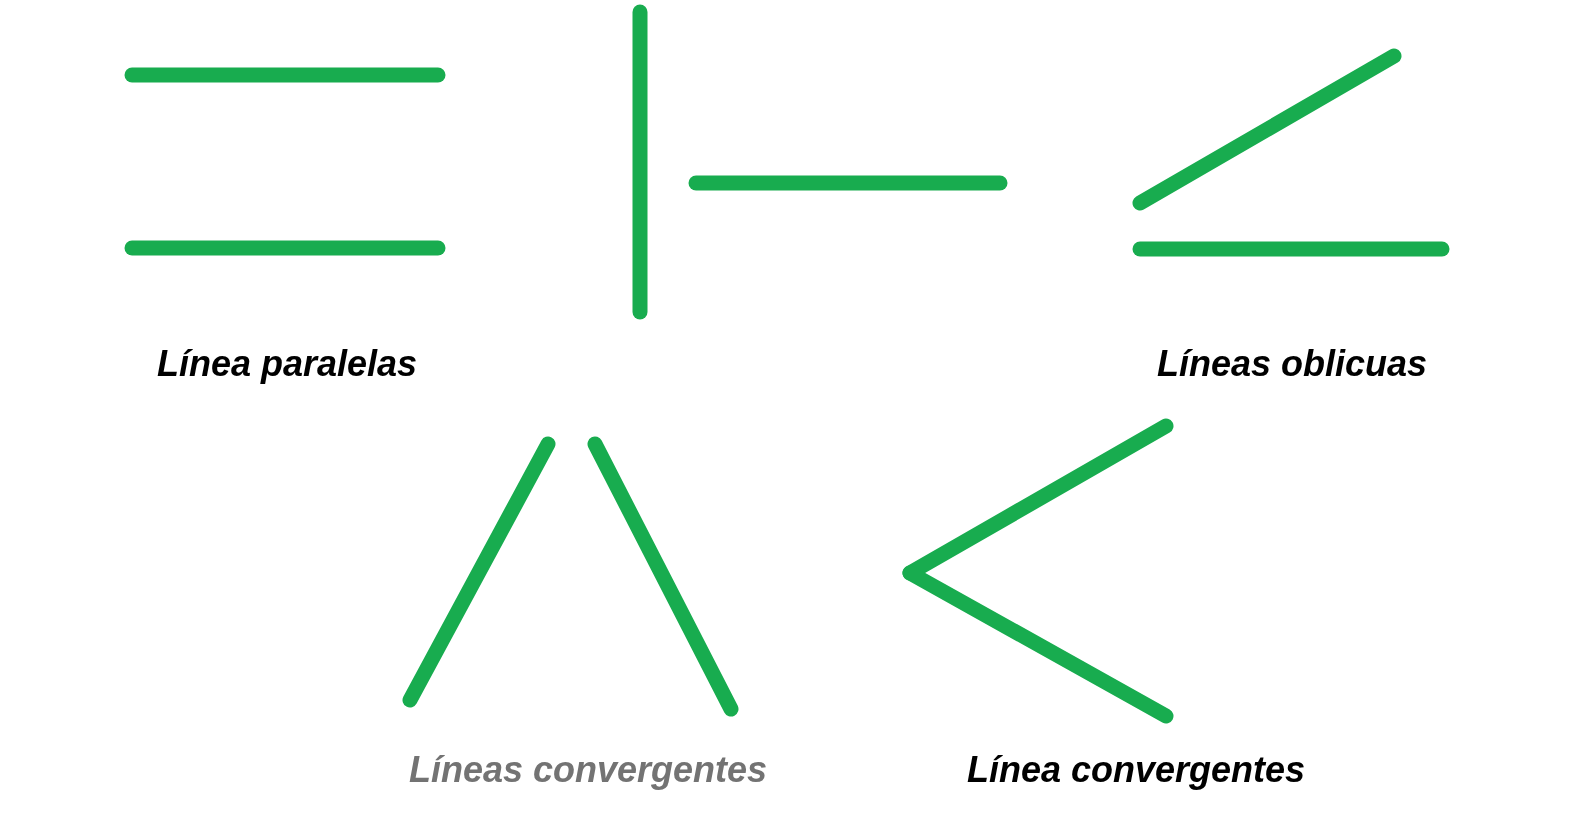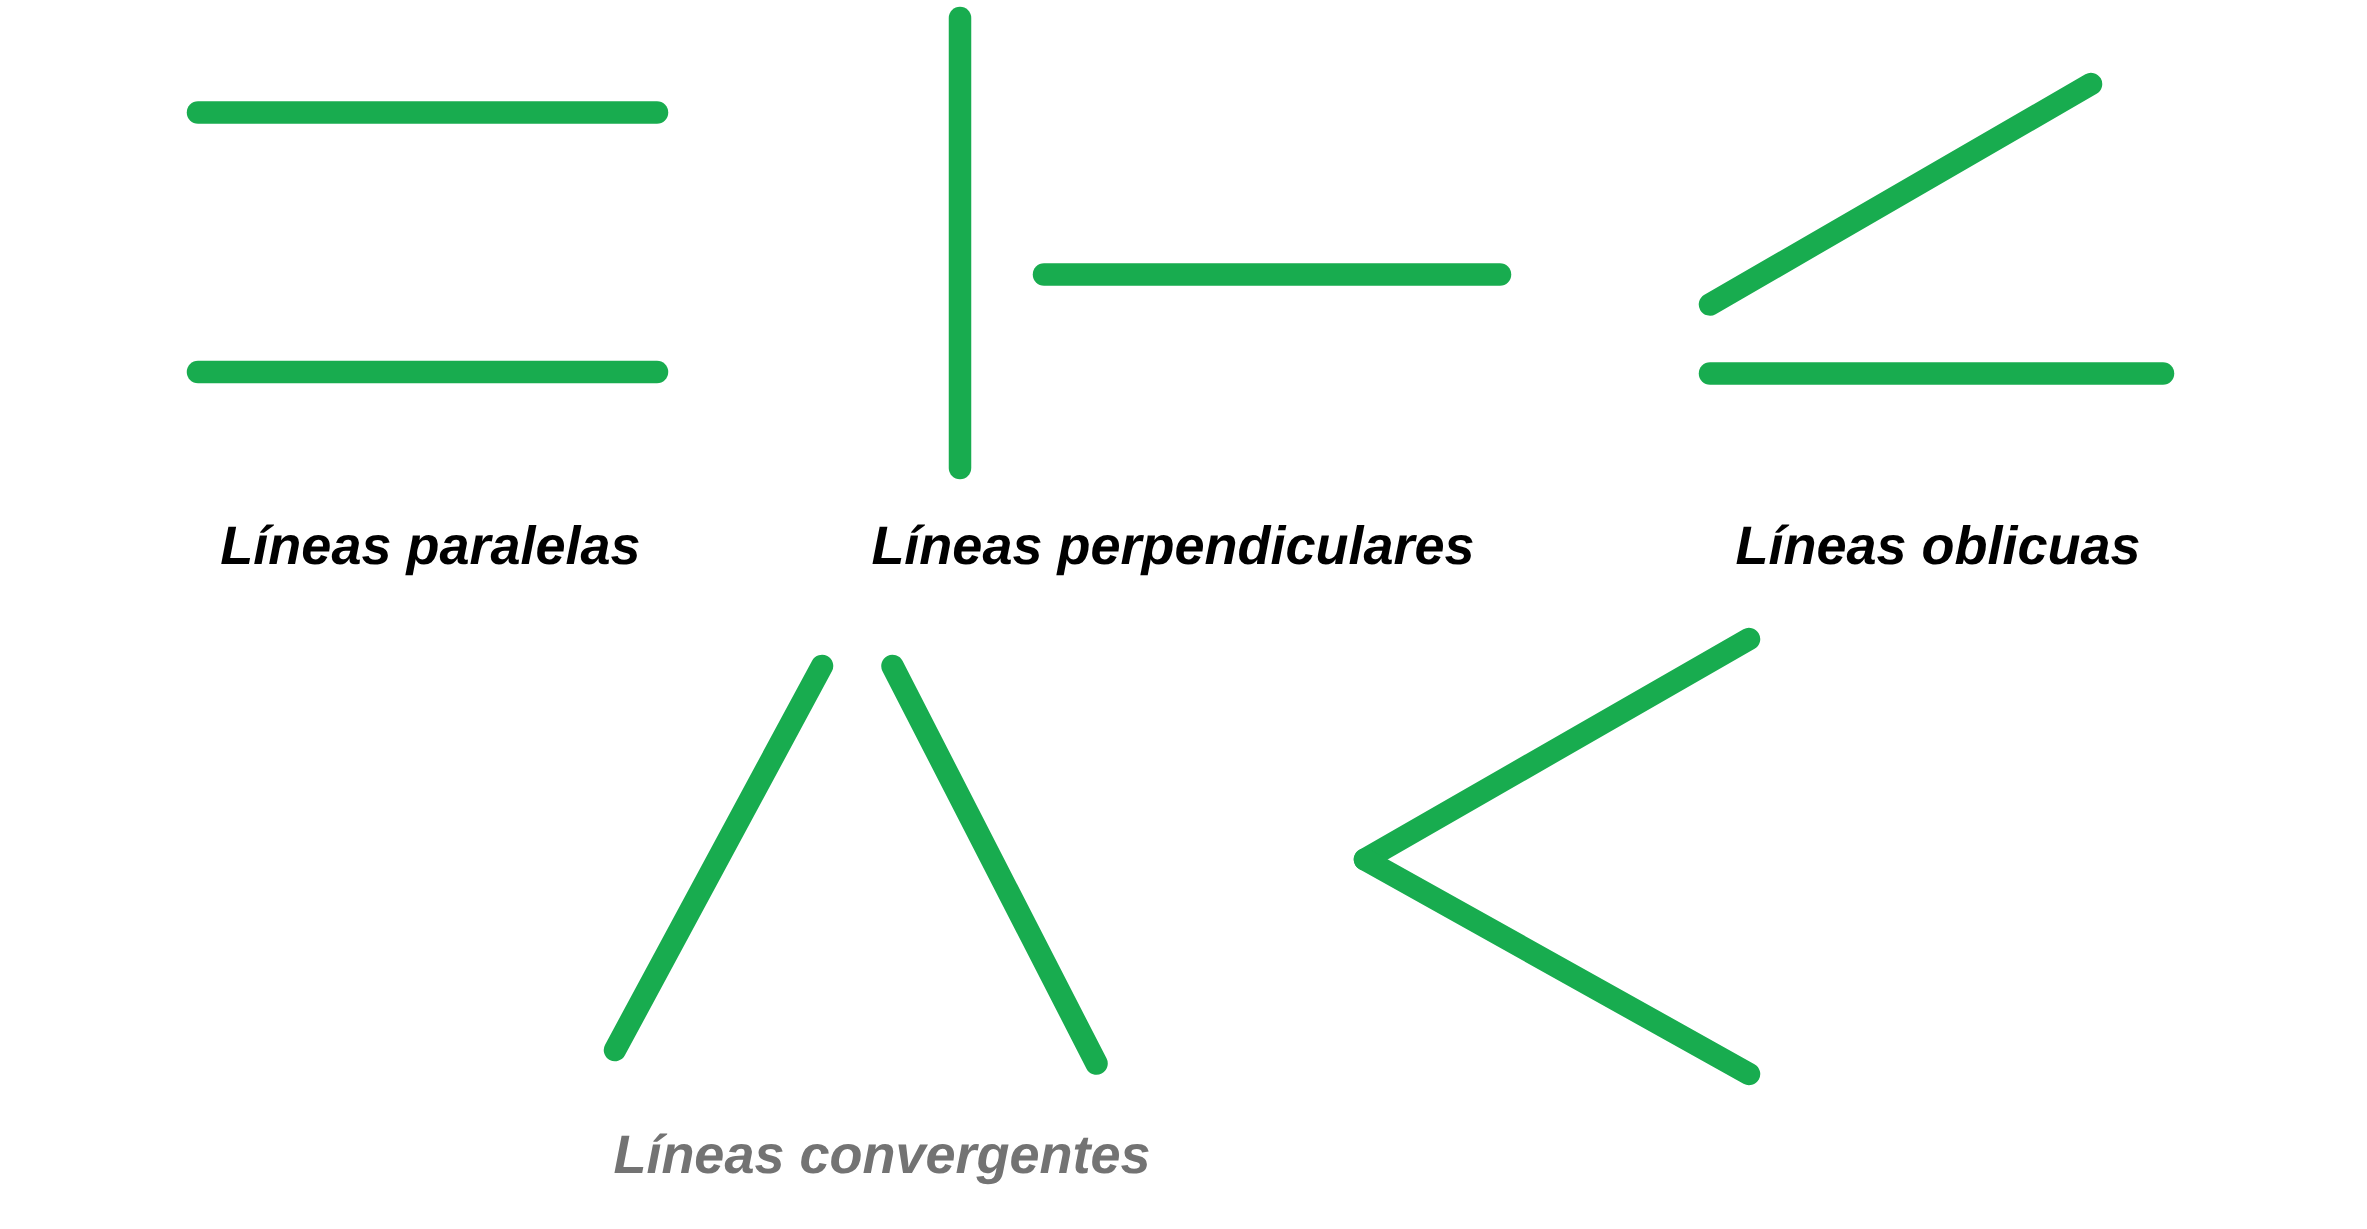--- a/index.html
+++ b/index.html
@@ -48,17 +48,17 @@
       <line x1="640" y1="12" x2="640" y2="312" stroke="#18ac4f" stroke-width="15" stroke-linecap="round"></line>
       <line x1="696" y1="183" x2="1000" y2="183" stroke="#18ac4f" stroke-width="15" stroke-linecap="round"></line>
       <line x1="1140" y1="203" x2="1394" y2="56" stroke="#18ac4f" stroke-width="15" stroke-linecap="round"></line>
       <line x1="1140" y1="249" x2="1442" y2="249" stroke="#18ac4f" stroke-width="15" stroke-linecap="round"></line>
       <line x1="410" y1="700" x2="548" y2="444" stroke="#18ac4f" stroke-width="15" stroke-linecap="round"></line>
       <line x1="595" y1="444" x2="731" y2="709" stroke="#18ac4f" stroke-width="15" stroke-linecap="round"></line>
       <line x1="1166" y1="426" x2="910" y2="573" stroke="#18ac4f" stroke-width="15" stroke-linecap="round"></line>
       <line x1="910" y1="573" x2="1166" y2="716" stroke="#18ac4f" stroke-width="15" stroke-linecap="round"></line>
     </svg>
 
-  <div class="figure-label label-row-top" style="left: 287px; color: rgb(0, 0, 0);">Líneas paralelas</div>
-  <div class="figure-label label-row-top" style="left: 782px; color: rgb(0, 0, 0);">Líneas perpendiculares</div>
+  <div class="figure-label label-row-top" style="left: 287px; color: rgb(0, 0, 0);">Línea paralelas</div>
   <div class="figure-label label-row-top" style="left: 1292px; color: rgb(0, 0, 0);">Líneas oblicuas</div>
   <div class="figure-label label-row-bottom" style="left: 588px; color: #737373;">Líneas convergentes</div>
+  <div class="figure-label label-row-bottom" style="left: 1136px; color: rgb(0, 0, 0);">Línea convergentes</div>
 </div>
 
 </body></html>

